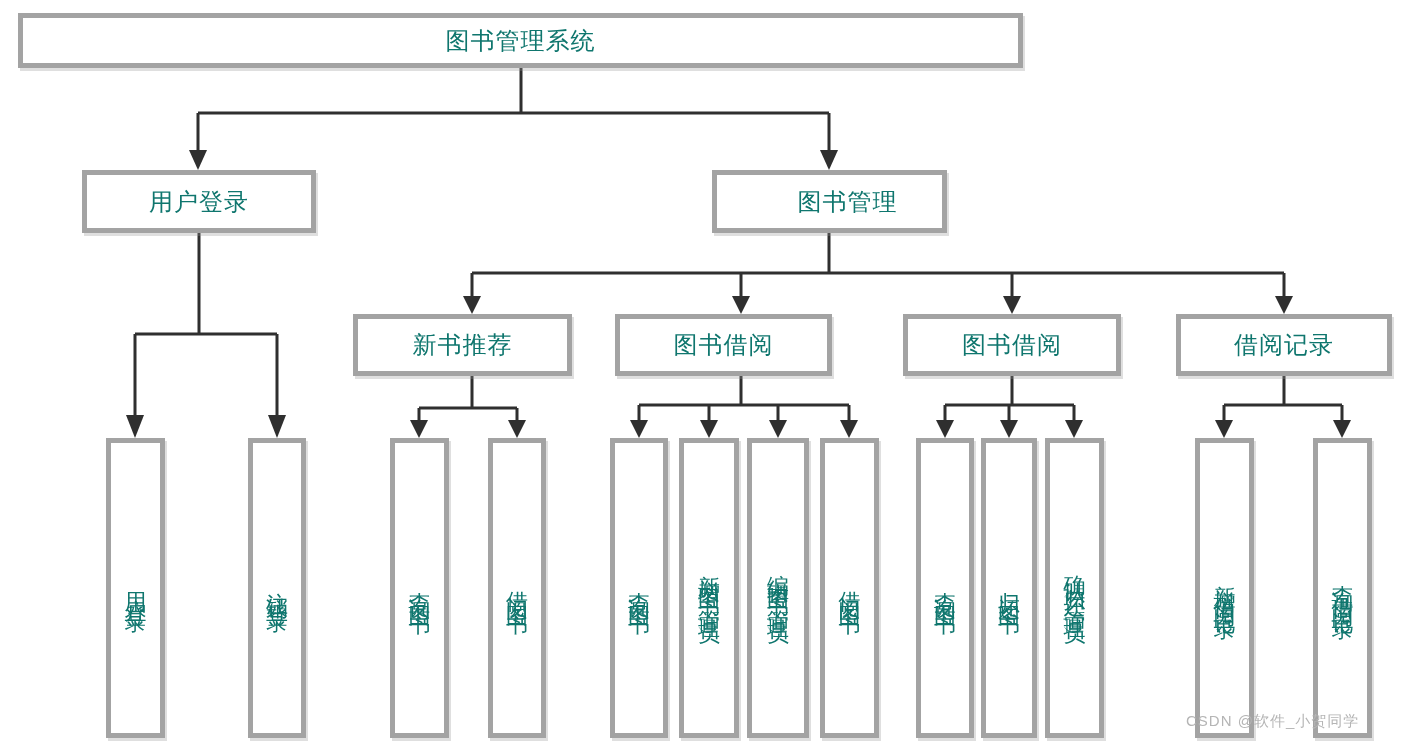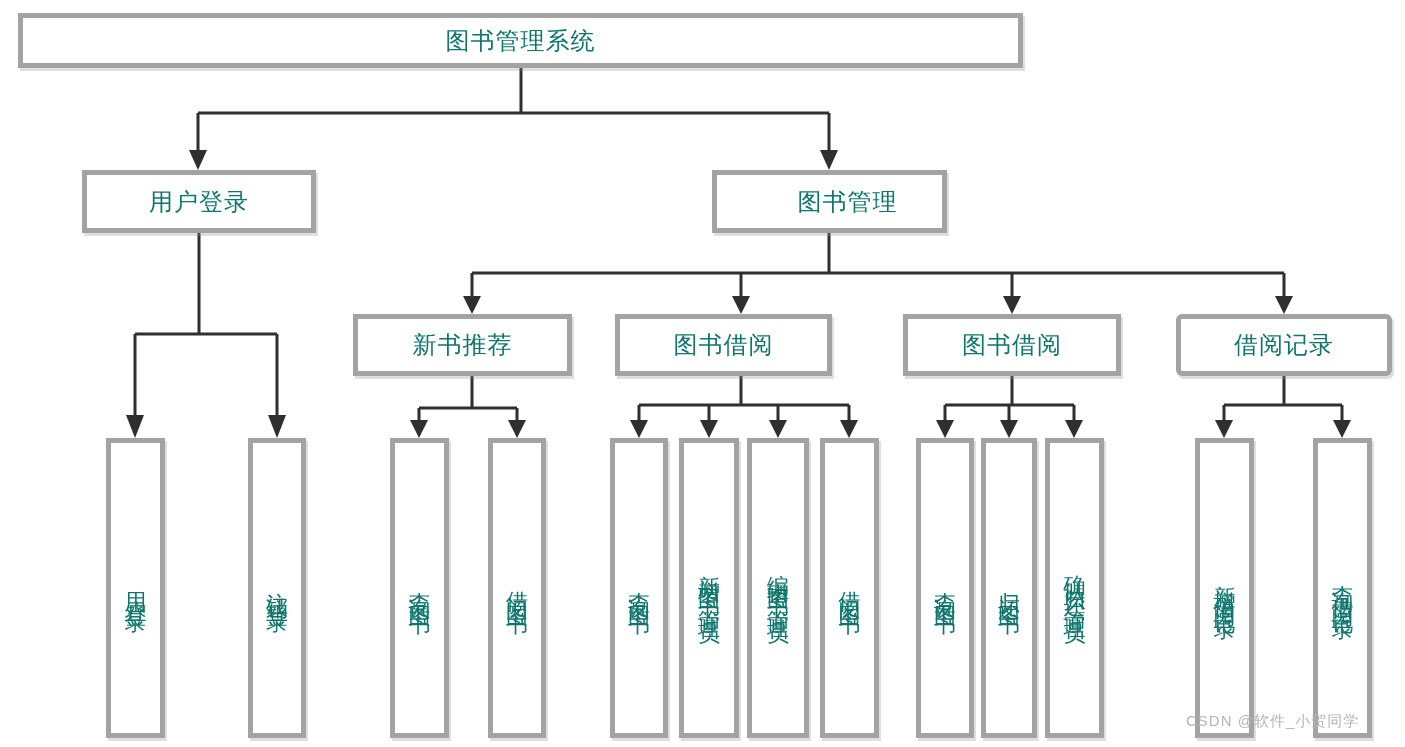--- a/index.html
+++ b/index.html
@@ -82,21 +82,21 @@
   </svg>
 
   <div class="node hnode" style="left:18px;top:13px;width:1005px;height:55px;">图书管理系统</div>
 
   <div class="node hnode" style="left:82px;top:170px;width:234px;height:63px;">用户登录</div>
   <div class="node hnode" style="left:712px;top:170px;width:235px;height:63px;padding-left:36px;">图书管理</div>
 
   <div class="node hnode" style="left:353px;top:314px;width:219px;height:62px;">新书推荐</div>
   <div class="node hnode" style="left:615px;top:314px;width:217px;height:62px;">图书借阅</div>
   <div class="node hnode" style="left:903px;top:314px;width:218px;height:62px;">图书借阅</div>
-  <div class="node hnode" style="left:1176px;top:314px;width:216px;height:62px;border-radius:6px;">借阅记录</div>
+  <div class="node hnode" style="left:1176px;top:314px;width:216px;height:62px;">借阅记录</div>
 
   <div class="node leaf" style="left:106px;top:438px;width:59px;height:300px;">用户登录</div>
   <div class="node leaf" style="left:248px;top:438px;width:58px;height:300px;">注销登录</div>
 
   <div class="node leaf" style="left:390px;top:438px;width:59px;height:300px;">查询图书</div>
   <div class="node leaf" style="left:488px;top:438px;width:58px;height:300px;">借阅图书</div>
 
   <div class="node leaf" style="left:610px;top:438px;width:58px;height:300px;">查询图书</div>
   <div class="node leaf" style="left:679px;top:438px;width:60px;height:300px;">新增图书（管理员）</div>
   <div class="node leaf" style="left:747px;top:438px;width:62px;height:300px;">编辑图书（管理员）</div>

